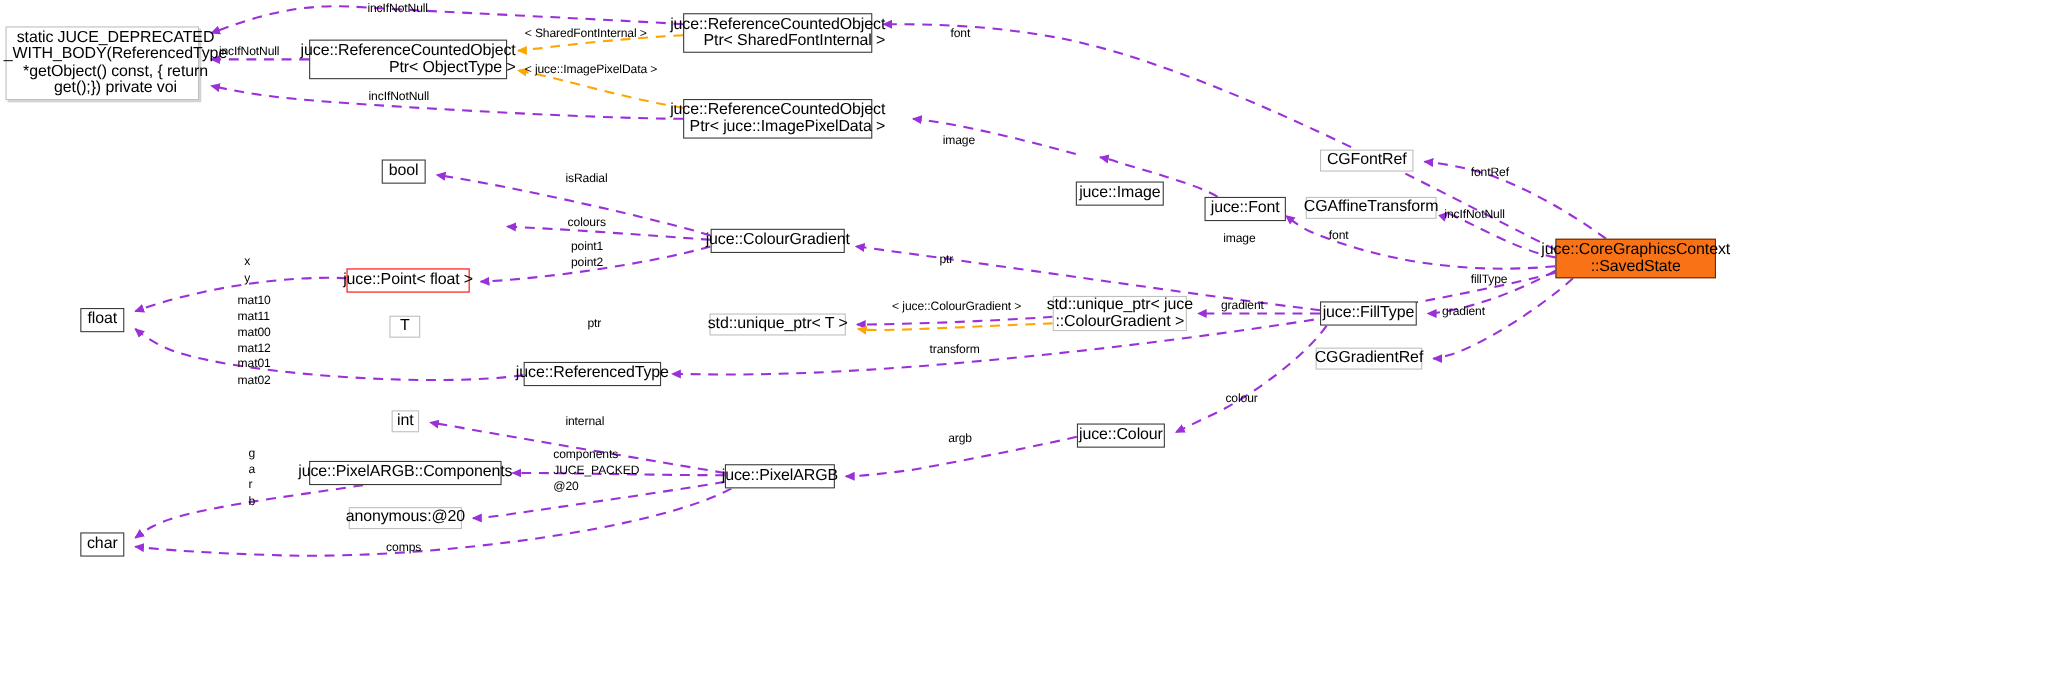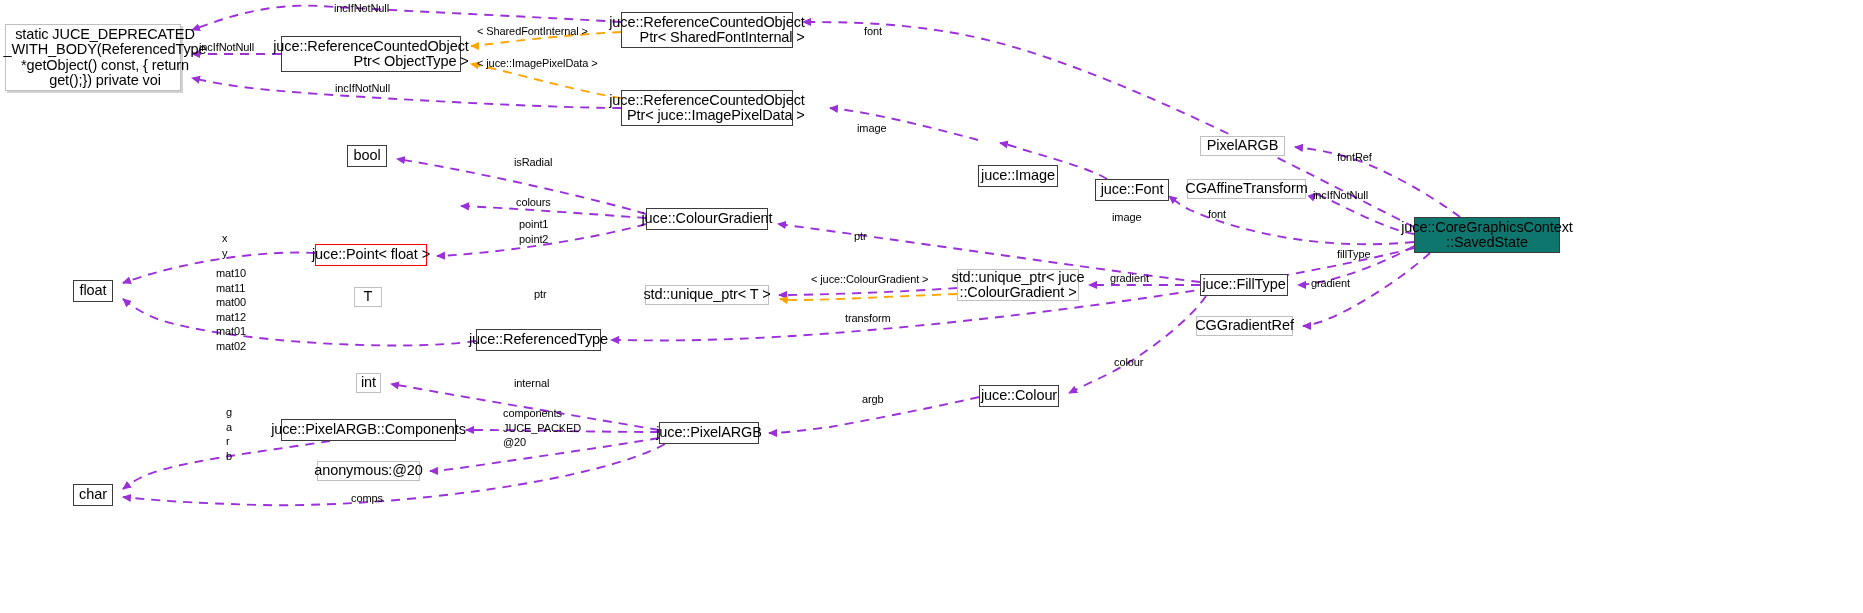--- a/index.html
+++ b/index.html
@@ -36,21 +36,21 @@
     white-space: pre;
     z-index: 3;
     letter-spacing: -0.1px;
   }
   
   .n-solid  { border: 1.6px solid #3b3b3b; text-align: right; }
   .n-light  { border: 1.2px solid #bfbfbf; }
   .n-red    { border: 1.6px solid #ff0000; }
   .n-center {
     border: 1.6px solid #3b3b3b;
-    background: #0f766e;
+    background: #f97316;
   }
   .n-shadow {
     box-shadow: 2px 2px 0 0 #d2d2d2;
   }
   .edge-label {
     position: absolute;
     font-size: 11px;
     line-height: 14.5px;
     color: #000000;
     white-space: pre;
@@ -163,21 +163,21 @@
   <div class="node n-solid" style="left:476px;top:329px; width:125px; height:22px;">juce::ReferencedType</div>
   <div class="node n-light" style="left:356px;top:373px; width:25px;  height:20px;">int</div>
   <div class="node n-solid" style="left:281px;top:419px; width:175px; height:22px;">juce::PixelARGB::Components</div>
   <div class="node n-light" style="left:317px;top:461px; width:103px; height:20px;">anonymous:@20</div>
   <div class="node n-solid" style="left:73px; top:484px; width:40px;  height:22px;">char</div>
   <div class="node n-solid" style="left:659px;top:422px; width:100px; height:22px;">juce::PixelARGB</div>
   <div class="node n-solid" style="left:979px;top:385px; width:80px;  height:22px;">juce::Colour</div>
   <div class="node n-solid" style="left:978px;top:133px; width:80px;  height:22px;margin-top:32px;">juce::Image</div>
   <div class="node n-solid" style="left:1095px;top:179px;width:74px;  height:22px;">juce::Font</div>
   <div class="node n-solid" style="left:1200px;top:274px;width:88px;  height:22px;">juce::FillType</div>
-  <div class="node n-light" style="left:1200px;top:136px;width:85px;  height:20px;">PixelARGB</div>
+  <div class="node n-light" style="left:1200px;top:136px;width:85px;  height:20px;">CGFontRef</div>
   <div class="node n-light" style="left:1187px;top:179px;width:119px; height:20px;">CGAffineTransform</div>
   <div class="node n-light" style="left:1196px;top:316px;width:97px;  height:20px;">CGGradientRef</div>
   <div class="node n-center" style="left:1414px;top:217px;width:146px; height:36px;">juce::CoreGraphicsContext
 ::SavedState</div>
 
   <div class="edge-label left" style="left:334px; top:1px;">incIfNotNull</div>
   <div class="edge-label left" style="left:199px; top:40px;">incIfNotNull</div>
   <div class="edge-label left" style="left:335px; top:81px;">incIfNotNull</div>
   <div class="edge-label left" style="left:477px; top:24px;">&lt; SharedFontInternal &gt;</div>
   <div class="edge-label left" style="left:477px; top:56px;">&lt; juce::ImagePixelData &gt;</div>

